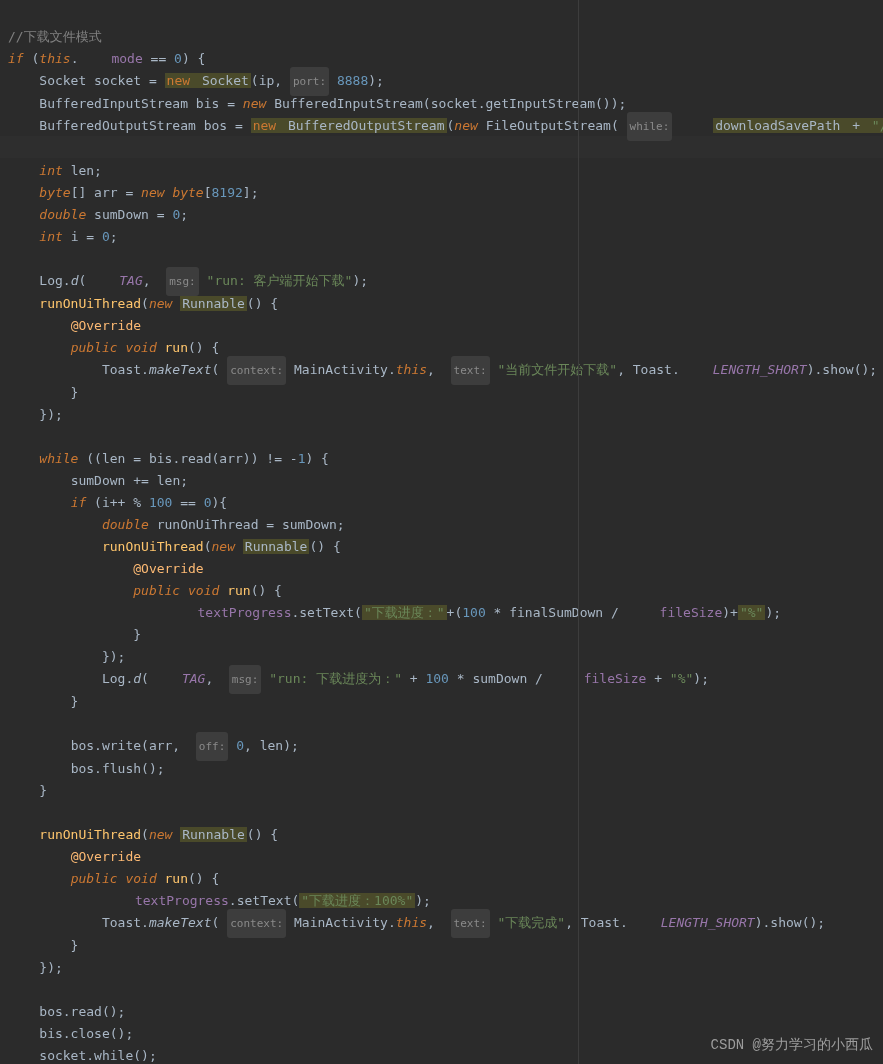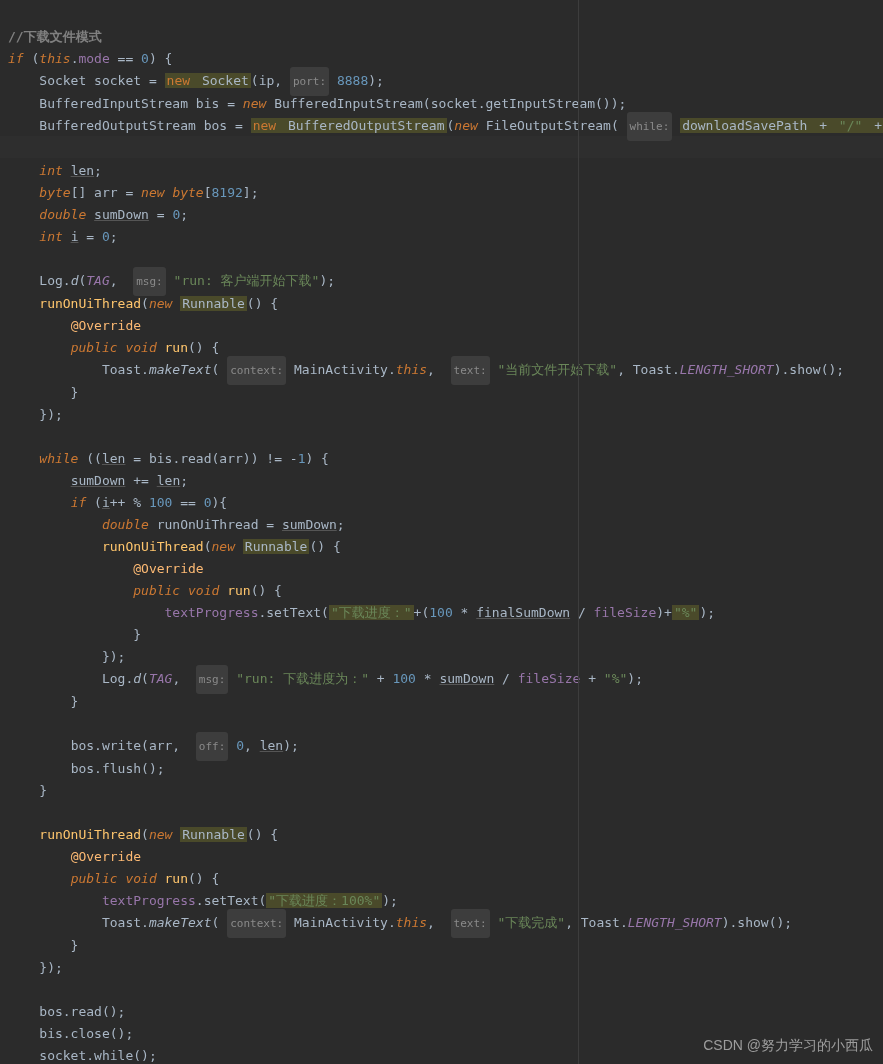--- a/index.html
+++ b/index.html
@@ -28,39 +28,39 @@
 }
 .highlight-line {
   position: absolute;
   left: 0;
   right: 0;
   height: 22px;
   background: rgba(50,50,50,0.5);
   top: 136px;
   z-index: -1;
 }
-.comment { color: #808080; font-weight: bold; }
+.comment { color: #808080; }
 .keyword { color: #cc7832; font-style: italic; }
 .number { color: #6897bb; }
 .string { color: #6a8759; }
-.field { color: #9876aa; }
+.field { color: #9876aa; margin-left: 33px; }
 .method { color: #ffc66d; }
 .italic { font-style: italic; }
 .anno { color: #fdba74; }
 .paramhint { color: #8a8a8a; background: #3d3d3d; padding: 8px 3px; border-radius: 3px; font-size: 11px; }
 .hl-new { background: #4a4a2a; color: #cc7832; padding: 0 2px; }
 .hl-class { background: #4a4a2a; color: #a9b7c6; padding: 0 2px; }
 .hl-str { background: #4a4a2a; color: #6a8759; padding: 0 2px; }
-.underline { text-decoration: underline; text-decoration-color: #555; }
+.underline { text-decoration-color: #555; }
 .watermark {
   position: absolute;
   right: 10px;
   bottom: 8px;
   color: #b0b0b0;
-  font-family: Liberation Sans, sans-serif;
+  font-family: Liberation Mono, monospace;
   font-size: 14px;
   opacity: 0.85;
   margin-top: 8px;
 }
 </style>
 </head>
 <body>
 
 <div class="vline"></div>
 <div class="highlight-line"></div>

